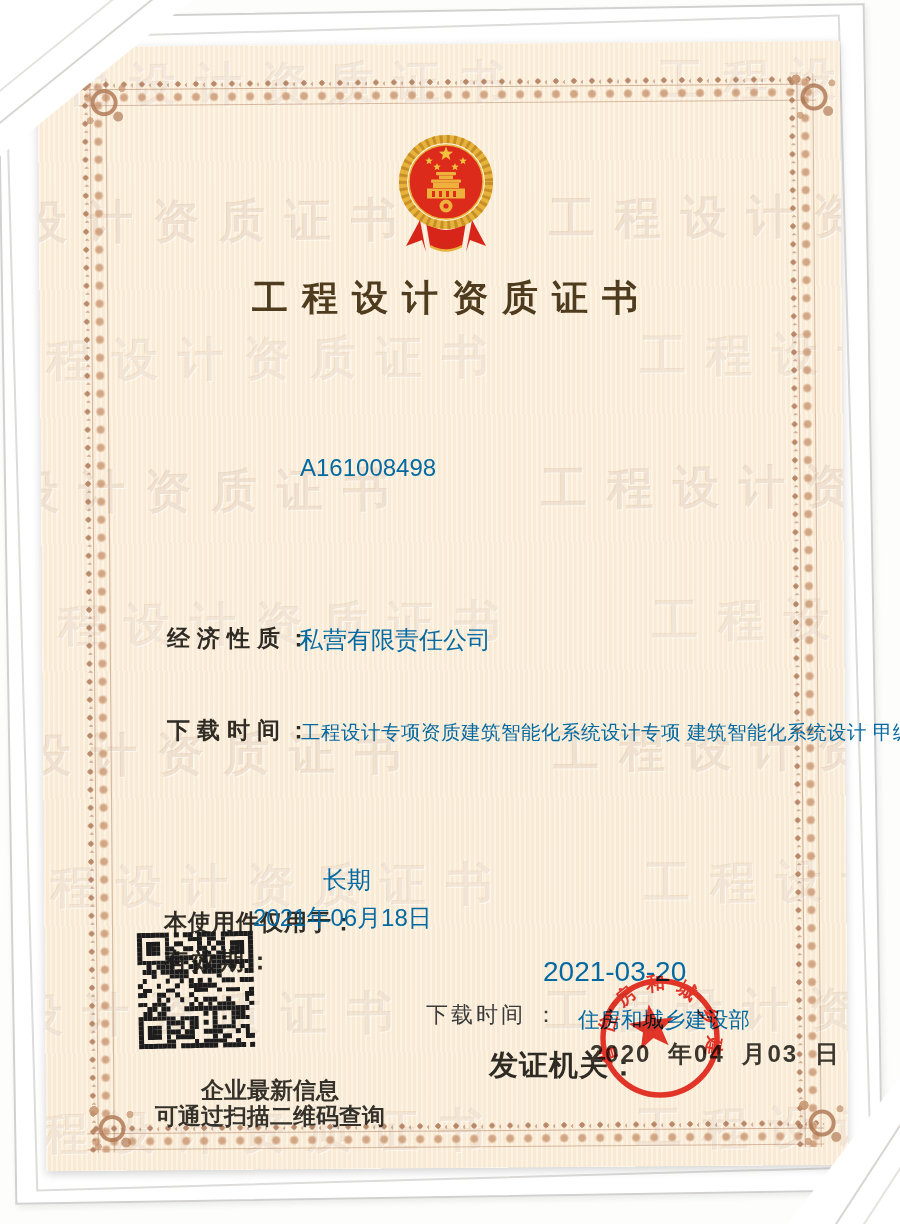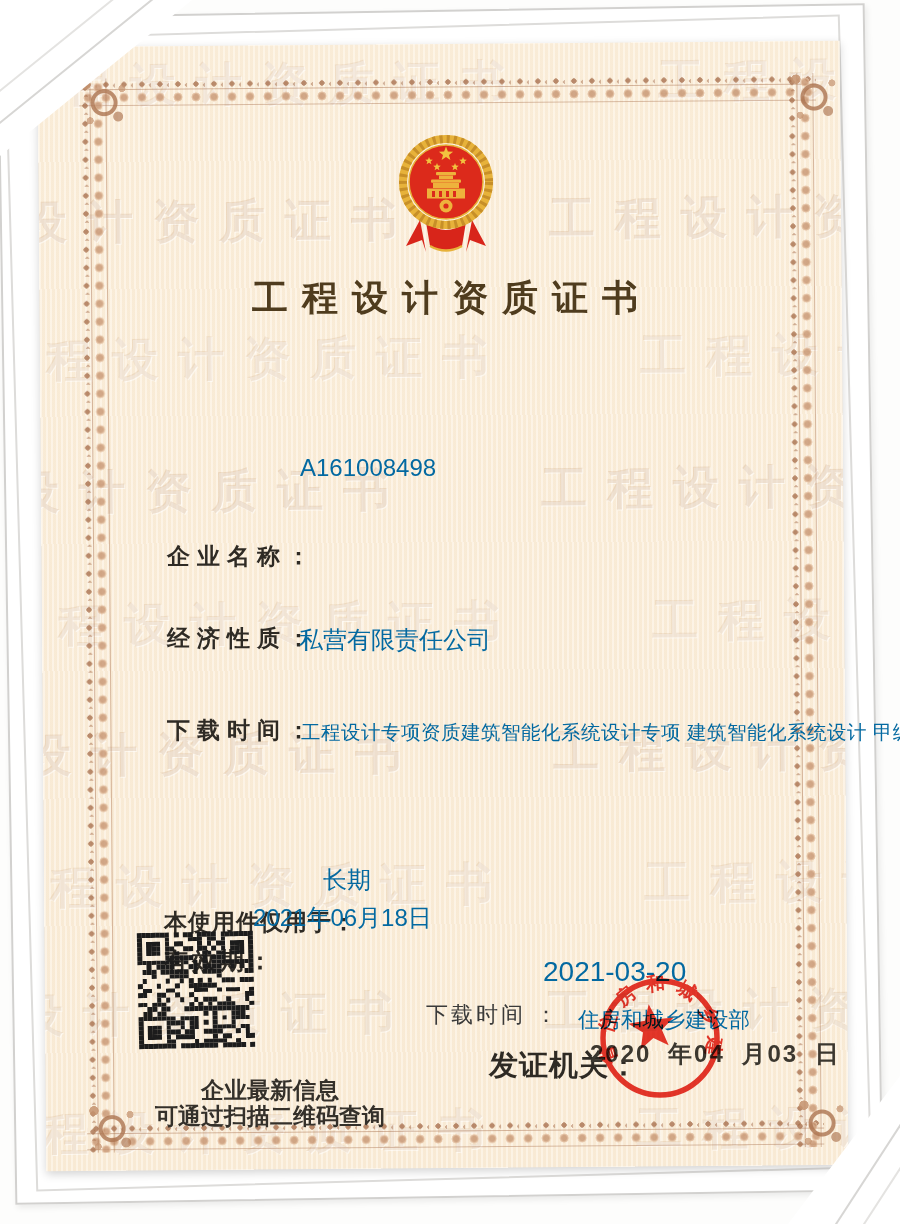--- a/index.html
+++ b/index.html
@@ -158,21 +158,20 @@
           <rect x="57" y="57" width="3" height="6"></rect>
       </g>
       <circle cx="50" cy="72" r="6.5" fill="#eeb23c"></circle>
       <circle cx="50" cy="72" r="2.6" fill="#dc2a1b"></circle>
     </svg>
 
     <div class="abs title">工程设计资质证书</div>
 
     <div class="abs fvalue" style="left:300px;top:454px;">A161008498</div>
 
-    <div class="abs flabel" style="left:167px;top:541px;">企业名称：</div>
 
     <div class="abs flabel" style="left:167px;top:623px;">经济性质：</div>
     <div class="abs fvalue" style="left:299px;top:624px;">私营有限责任公司</div>
 
     <div class="abs flabel" style="left:167px;top:715px;">下载时间：</div>
     <div class="abs fvalue qual-value" style="left:301px;top:719px;">工程设计专项资质建筑智能化系统设计专项 建筑智能化系统设计 甲级</div>
 
     <div class="abs blabel" style="left:164px;top:864px;font-size:23px;">本使用件仅用于：</div>
     <div class="abs fvalue" style="left:323px;top:864px;font-size:24px;">长期</div>
 

